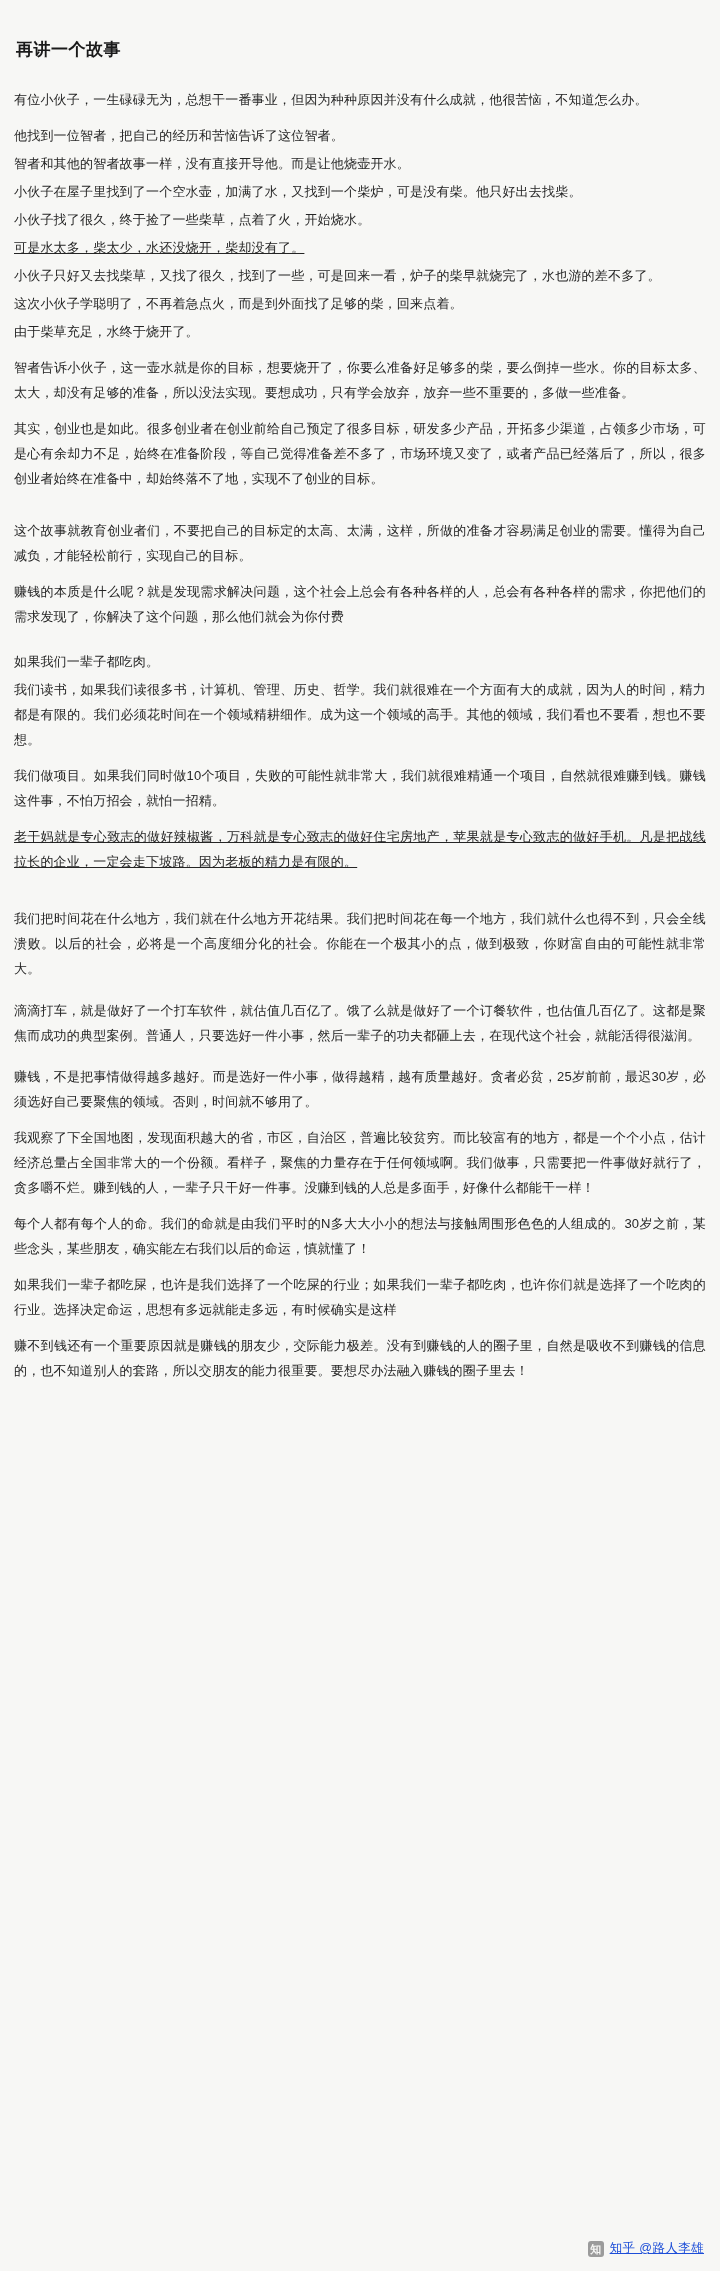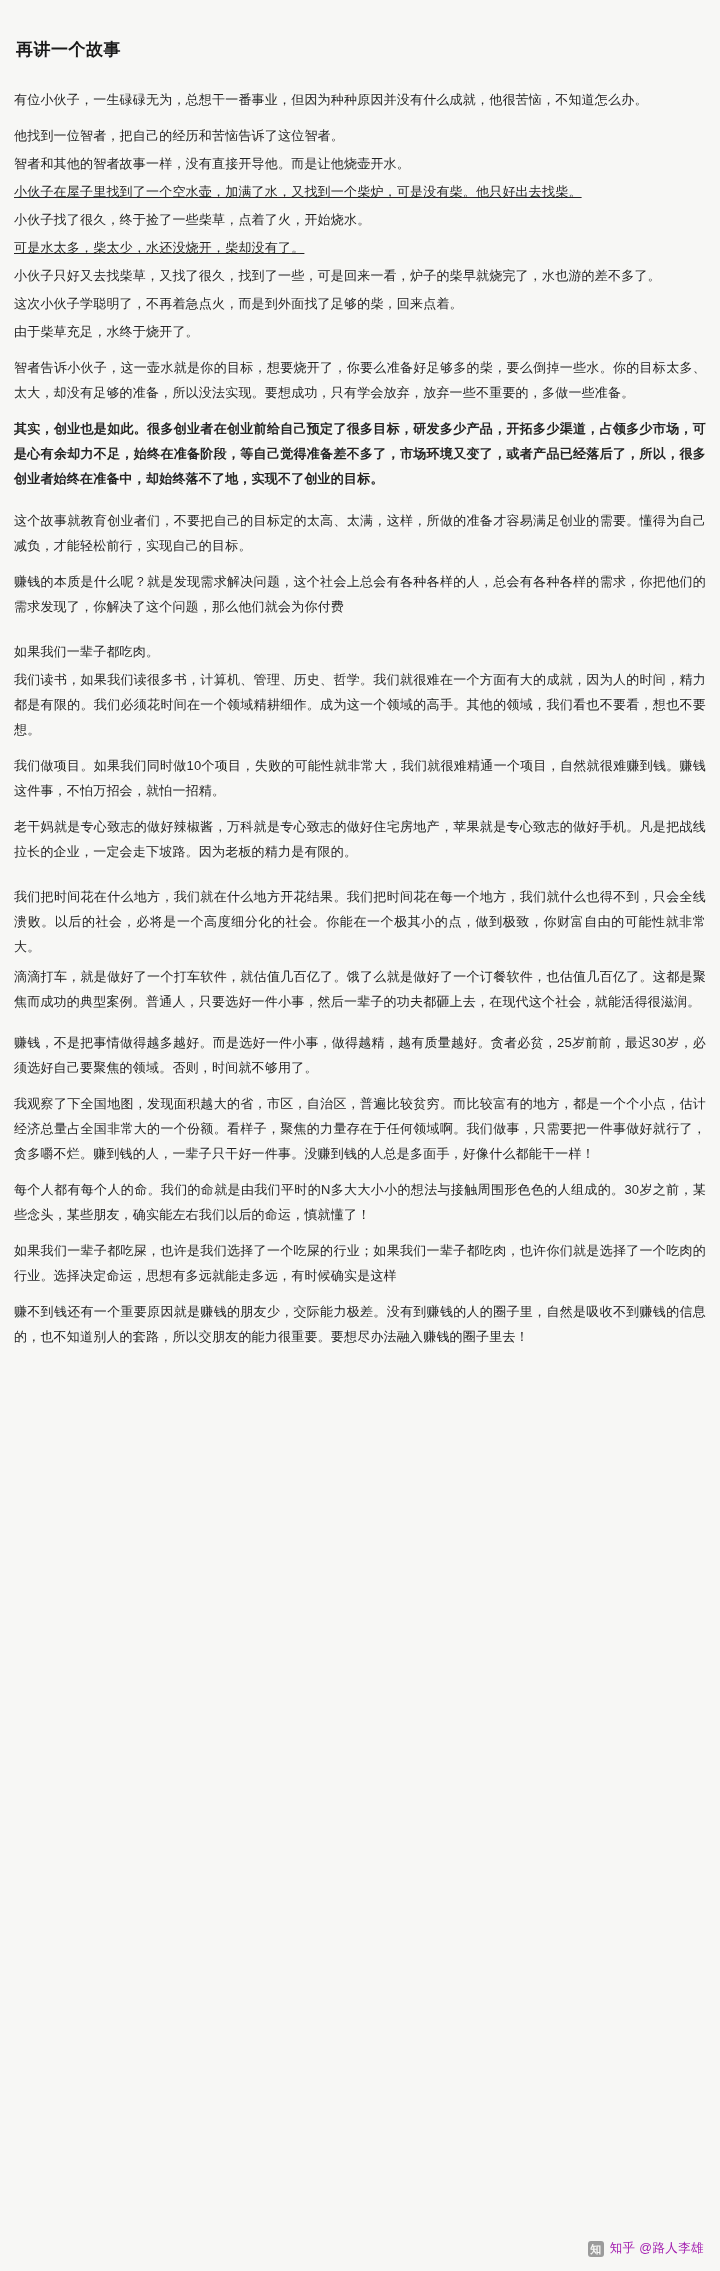--- a/index.html
+++ b/index.html
@@ -51,50 +51,51 @@
     height: 16px;
     border-radius: 3px;
     background: #9b9b9b;
     color: #f7f7f5;
     font-size: 11px;
     line-height: 16px;
     text-align: center;
     font-weight: bold;
   }
   .footer-text {
-    color: #a21caf;
+    color: #1d4ed8;
     letter-spacing: 0.4px;
+    text-decoration: underline;
   }
 </style>
 </head>
 <body>
 
 <div class="page">
 
   <h1 class="title">再讲一个故事</h1>
 
   <div id="body-container">
       <p class="para" style="margin-bottom: 11px;">有位小伙子，一生碌碌无为，总想干一番事业，但因为种种原因并没有什么成就，他很苦恼，不知道怎么办。</p>
       <p class="para" style="margin-bottom: 3px;">他找到一位智者，把自己的经历和苦恼告诉了这位智者。</p>
       <p class="para" style="margin-bottom: 3px;">智者和其他的智者故事一样，没有直接开导他。而是让他烧壶开水。</p>
-      <p class="para" style="margin-bottom: 3px; text-decoration: underline;">小伙子在屋子里找到了一个空水壶，加满了水，又找到一个柴炉，可是没有柴。他只好出去找柴。</p>
+      <p class="para" style="margin-bottom: 3px;">小伙子在屋子里找到了一个空水壶，加满了水，又找到一个柴炉，可是没有柴。他只好出去找柴。</p>
       <p class="para" style="margin-bottom: 3px;">小伙子找了很久，终于捡了一些柴草，点着了火，开始烧水。</p>
       <p class="para" style="margin-bottom: 3px; text-decoration: underline;">可是水太多，柴太少，水还没烧开，柴却没有了。</p>
       <p class="para" style="margin-bottom: 3px;">小伙子只好又去找柴草，又找了很久，找到了一些，可是回来一看，炉子的柴早就烧完了，水也游的差不多了。</p>
       <p class="para" style="margin-bottom: 3px;">这次小伙子学聪明了，不再着急点火，而是到外面找了足够的柴，回来点着。</p>
       <p class="para" style="margin-bottom: 11px;">由于柴草充足，水终于烧开了。</p>
       <p class="para" style="margin-bottom: 11px;">智者告诉小伙子，这一壶水就是你的目标，想要烧开了，你要么准备好足够多的柴，要么倒掉一些水。你的目标太多、太大，却没有足够的准备，所以没法实现。要想成功，只有学会放弃，放弃一些不重要的，多做一些准备。</p>
-      <p class="para" style="margin-bottom: 17px; font-weight: bold;">其实，创业也是如此。很多创业者在创业前给自己预定了很多目标，研发多少产品，开拓多少渠道，占领多少市场，可是心有余却力不足，始终在准备阶段，等自己觉得准备差不多了，市场环境又变了，或者产品已经落后了，所以，很多创业者始终在准备中，却始终落不了地，实现不了创业的目标。</p>
+      <p class="para" style="margin-bottom: 27px;">其实，创业也是如此。很多创业者在创业前给自己预定了很多目标，研发多少产品，开拓多少渠道，占领多少市场，可是心有余却力不足，始终在准备阶段，等自己觉得准备差不多了，市场环境又变了，或者产品已经落后了，所以，很多创业者始终在准备中，却始终落不了地，实现不了创业的目标。</p>
       <p class="para" style="margin-bottom: 11px;">这个故事就教育创业者们，不要把自己的目标定的太高、太满，这样，所做的准备才容易满足创业的需要。懂得为自己减负，才能轻松前行，实现自己的目标。</p>
       <p class="para" style="margin-bottom: 20px;">赚钱的本质是什么呢？就是发现需求解决问题，这个社会上总会有各种各样的人，总会有各种各样的需求，你把他们的需求发现了，你解决了这个问题，那么他们就会为你付费</p>
       <p class="para" style="margin-bottom: 3px;">如果我们一辈子都吃肉。</p>
       <p class="para" style="margin-bottom: 11px;">我们读书，如果我们读很多书，计算机、管理、历史、哲学。我们就很难在一个方面有大的成就，因为人的时间，精力都是有限的。我们必须花时间在一个领域精耕细作。成为这一个领域的高手。其他的领域，我们看也不要看，想也不要想。</p>
       <p class="para" style="margin-bottom: 11px;">我们做项目。如果我们同时做10个项目，失败的可能性就非常大，我们就很难精通一个项目，自然就很难赚到钱。赚钱这件事，不怕万招会，就怕一招精。</p>
-      <p class="para" style="margin-bottom: 20px;">老干妈就是专心致志的做好辣椒酱，万科就是专心致志的做好住宅房地产，苹果就是专心致志的做好手机。凡是把战线拉长的企业，一定会走下坡路。因为老板的精力是有限的。</p>
-      <p class="para" style="margin-bottom: 5px;">我们把时间花在什么地方，我们就在什么地方开花结果。我们把时间花在每一个地方，我们就什么也得不到，只会全线溃败。以后的社会，必将是一个高度细分化的社会。你能在一个极其小的点，做到极致，你财富自由的可能性就非常大。</p>
+      <p class="para" style="margin-bottom: 32px; text-decoration: underline;">老干妈就是专心致志的做好辣椒酱，万科就是专心致志的做好住宅房地产，苹果就是专心致志的做好手机。凡是把战线拉长的企业，一定会走下坡路。因为老板的精力是有限的。</p>
+      <p class="para" style="margin-bottom: 17px;">我们把时间花在什么地方，我们就在什么地方开花结果。我们把时间花在每一个地方，我们就什么也得不到，只会全线溃败。以后的社会，必将是一个高度细分化的社会。你能在一个极其小的点，做到极致，你财富自由的可能性就非常大。</p>
       <p class="para" style="margin-bottom: 11px;">滴滴打车，就是做好了一个打车软件，就估值几百亿了。饿了么就是做好了一个订餐软件，也估值几百亿了。这都是聚焦而成功的典型案例。普通人，只要选好一件小事，然后一辈子的功夫都砸上去，在现代这个社会，就能活得很滋润。</p>
       <p class="para" style="margin-bottom: 11px; margin-top: 16px;">赚钱，不是把事情做得越多越好。而是选好一件小事，做得越精，越有质量越好。贪者必贫，25岁前前，最迟30岁，必须选好自己要聚焦的领域。否则，时间就不够用了。</p>
       <p class="para" style="margin-bottom: 11px;">我观察了下全国地图，发现面积越大的省，市区，自治区，普遍比较贫穷。而比较富有的地方，都是一个个小点，估计经济总量占全国非常大的一个份额。看样子，聚焦的力量存在于任何领域啊。我们做事，只需要把一件事做好就行了，贪多嚼不烂。赚到钱的人，一辈子只干好一件事。没赚到钱的人总是多面手，好像什么都能干一样！</p>
       <p class="para" style="margin-bottom: 11px;">每个人都有每个人的命。我们的命就是由我们平时的N多大大小小的想法与接触周围形色色的人组成的。30岁之前，某些念头，某些朋友，确实能左右我们以后的命运，慎就懂了！</p>
       <p class="para" style="margin-bottom: 11px;">如果我们一辈子都吃屎，也许是我们选择了一个吃屎的行业；如果我们一辈子都吃肉，也许你们就是选择了一个吃肉的行业。选择决定命运，思想有多远就能走多远，有时候确实是这样</p>
       <p class="para" style="margin-bottom: 0px;">赚不到钱还有一个重要原因就是赚钱的朋友少，交际能力极差。没有到赚钱的人的圈子里，自然是吸收不到赚钱的信息的，也不知道别人的套路，所以交朋友的能力很重要。要想尽办法融入赚钱的圈子里去！</p>
     </div>
 
   <div class="footer">
     <span class="zh-logo">知</span>

